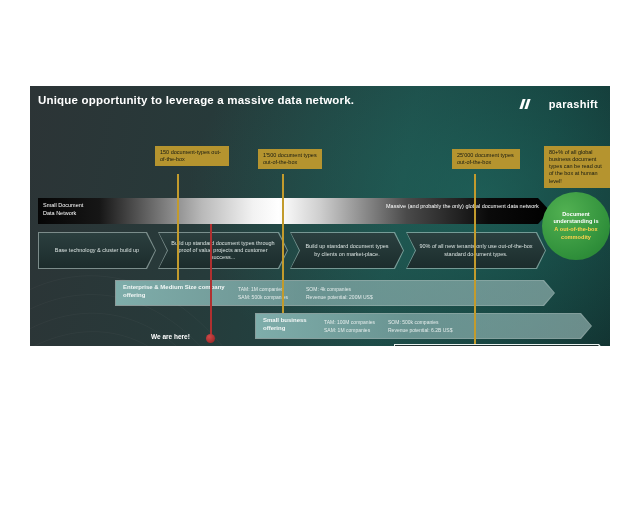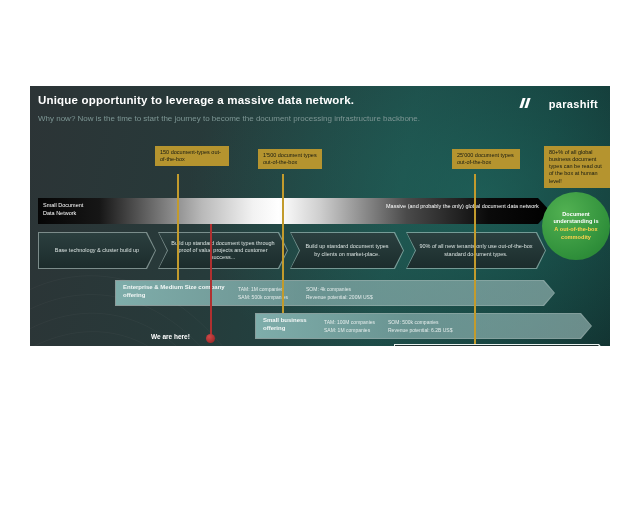--- a/index.html
+++ b/index.html
@@ -13,21 +13,21 @@
     overflow:hidden;
     background:
       radial-gradient(ellipse 420px 300px at 78% 42%, rgba(34,116,105,0.55), rgba(34,116,105,0) 70%),
       linear-gradient(100deg, #2c3436 0%, #273a3a 30%, #1d4744 62%, #143a38 85%, #112e2d 100%);
   }
   .contours { position:absolute; left:-20px; bottom:-30px; opacity:.6; }
 
   .title { position:absolute; left:8px; top:8px; font-size:11.5px; font-weight:bold; color:#ffffff; letter-spacing:.2px; }
   .subtitle { position:absolute; left:8px; top:28px; font-size:8px; color:#7d9694; }
 
-  .logo { position:absolute; right:12px; top:12px; display:flex; gap:20px; }
+  .logo { position:absolute; right:12px; top:12px; display:flex; align-items:center; gap:20px; }
   .logo-bars { display:flex; gap:2px; }
   .logo-bars i { display:block; width:3px; height:10px; background:#ffffff; transform:skewX(-18deg); }
   .logo-text { color:#ffffff; font-weight:bold; font-size:11px; letter-spacing:.3px; }
 
   .gold-box {
     position:absolute; background:#b5942f; color:#171a12;
     font-size:5.5px; line-height:1.3; padding:3px 5px; z-index:6;
   }
   .m1 { left:125px; top:60px; width:74px; }
   .m2 { left:228px; top:63px; width:64px; }
@@ -110,21 +110,20 @@
     <svg class="contours" width="320" height="220" viewBox="0 0 320 220">
       <g fill="none" stroke="rgba(255,255,255,0.05)" stroke-width="1">
         <path d="M-20,220 C60,150 140,170 180,230"></path>
         <path d="M-20,200 C60,130 150,150 200,230"></path>
         <path d="M-20,180 C60,110 160,130 220,230"></path>
         <path d="M-20,160 C60,90 170,110 240,230"></path>
       </g>
     </svg>
 
     <div class="title">Unique opportunity to leverage a massive data network.</div>
-    <div class="subtitle">Why now? Now is the time to start the journey to become the document processing infrastructure backbone.</div>
 
     <div class="logo">
       <span class="logo-bars">
           <i></i>
           <i></i>
         </span>
       <span class="logo-text">parashift</span>
     </div>
 
     <div class="gold-box m1">150 document-types out-of-the-box</div>

